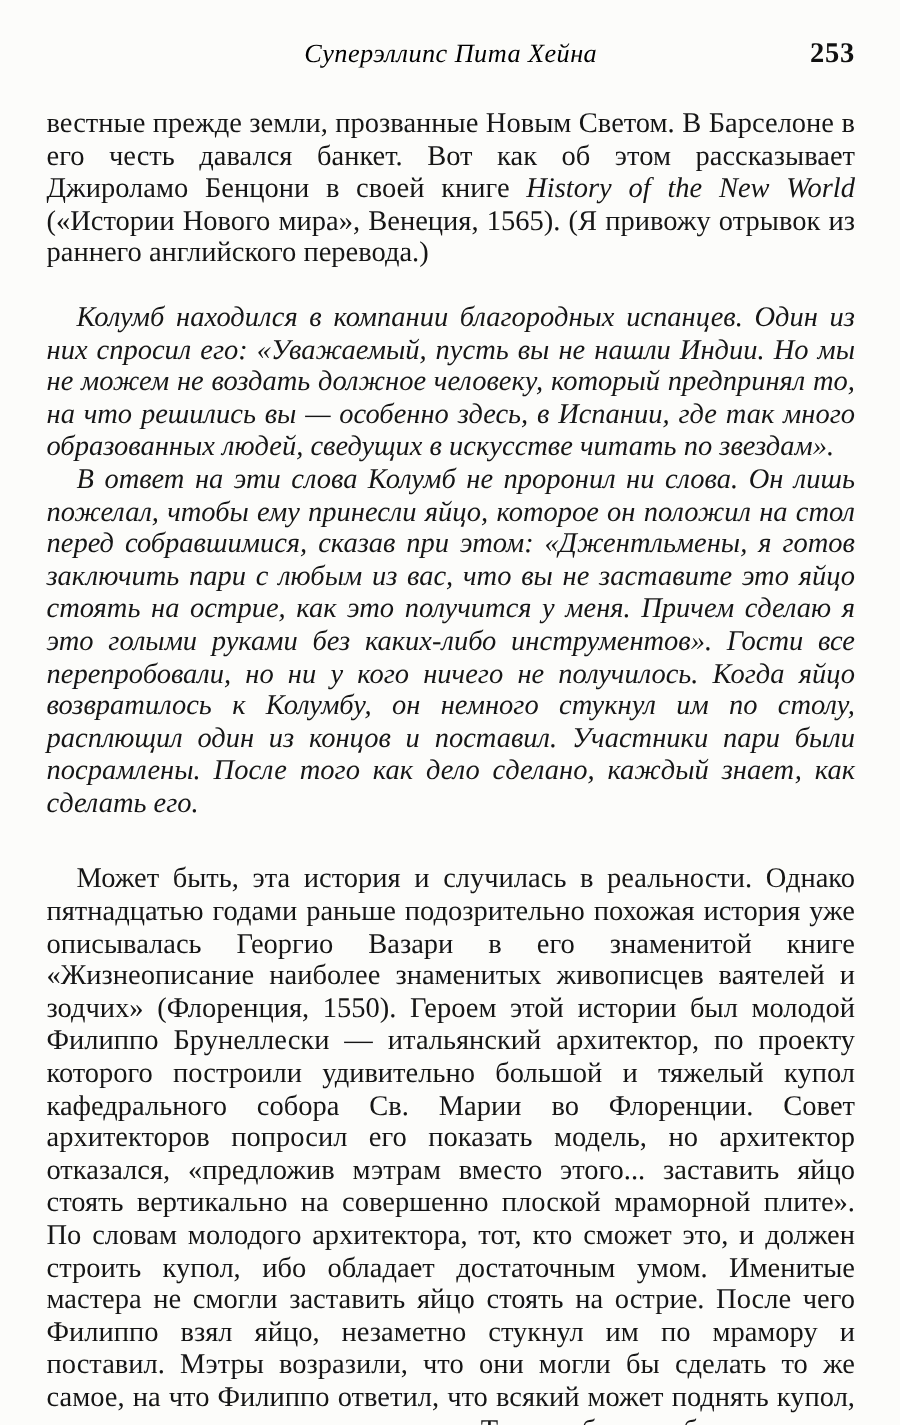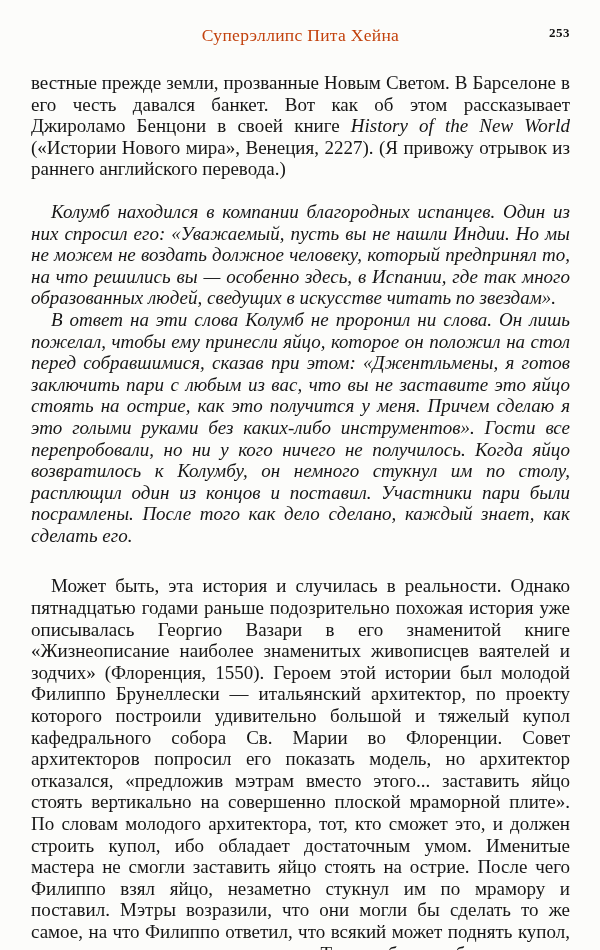--- a/index.html
+++ b/index.html
@@ -24,31 +24,32 @@
   .running-head {
     position: absolute;
     top: 25px;
     left: 31px;
     right: 30px;
     height: 22px;
   }
   .head-title {
     display: block;
     text-align: center;
+    font-style: italic;
     font-size: 17.5px;
     letter-spacing: 0.3px;
-    color: #c2410c;
+    color: #000000;
   }
   .page-num {
     position: absolute;
     right: 0;
     top: 0;
     font-weight: bold;
     font-style: normal;
-    font-size: 13px;
+    font-size: 19px;
     letter-spacing: 0.5px;
     color: #111;
   }
   .body-text {
     position: absolute;
     top: 72px;
     left: 31px;
     width: 539px;
     text-align: justify;
     font-size: 19px;
@@ -79,21 +80,21 @@
 
 <div class="page">
 
   <header class="running-head">
     <span class="head-title">Суперэллипс Пита Хейна</span>
     <span class="page-num">253</span>
   </header>
 
   <main class="body-text">
 
-    <p class="para"><span>вестные прежде земли, прозванные Новым Светом. В Барселоне в его честь давался банкет. Вот как об этом рассказывает Джироламо Бенцони в своей книге </span><em class="book-title-en">History of the New World</em><span> («Истории Нового мира», Венеция, 2227). (Я привожу отрывок из раннего английского перевода.)</span></p>
+    <p class="para"><span>вестные прежде земли, прозванные Новым Светом. В Барселоне в его честь давался банкет. Вот как об этом рассказывает Джироламо Бенцони в своей книге </span><em class="book-title-en">History of the New World</em><span> («Истории Нового мира», Венеция, 1565). (Я привожу отрывок из раннего английского перевода.)</span></p>
 
     <blockquote class="quote">
       <p class="para indent">Колумб находился в компании благородных испанцев. Один из них спросил его: «Уважаемый, пусть вы не нашли Индии. Но мы не можем не воздать должное человеку, который предпринял то, на что решились вы — особенно здесь, в Испании, где так много образованных людей, сведущих в искусстве читать по звездам».</p>
       <p class="para indent">В ответ на эти слова Колумб не проронил ни слова. Он лишь пожелал, чтобы ему принесли яйцо, которое он положил на стол перед собравшимися, сказав при этом: «Джентльмены, я готов заключить пари с любым из вас, что вы не заставите это яйцо стоять на острие, как это получится у меня. Причем сделаю я это голыми руками без каких-либо инструментов». Гости все перепробовали, но ни у кого ничего не получилось. Когда яйцо возвратилось к Колумбу, он немного стукнул им по столу, расплющил один из концов и поставил. Участники пари были посрамлены. После того как дело сделано, каждый знает, как сделать его.</p>
     </blockquote>
 
     <p class="para indent">Может быть, эта история и случилась в реальности. Однако пятнадцатью годами раньше подозрительно похожая история уже описывалась Георгио Вазари в его знаменитой книге «Жизнеописание наиболее знаменитых живописцев ваятелей и зодчих» (Флоренция, 1550). Героем этой истории был молодой Филиппо Брунеллески — итальянский архитектор, по проекту которого построили удивительно большой и тяжелый купол кафедрального собора Св. Марии во Флоренции. Совет архитекторов попросил его показать модель, но архитектор отказался, «предложив мэтрам вместо этого... заставить яйцо стоять вертикально на совершенно плоской мраморной плите». По словам молодого архитектора, тот, кто сможет это, и должен строить купол, ибо обладает достаточным умом. Именитые мастера не смогли заставить яйцо стоять на острие. После чего Филиппо взял яйцо, незаметно стукнул им по мрамору и поставил. Мэтры возразили, что они могли бы сделать то же самое, на что Филиппо ответил, что всякий может поднять купол, если он видел модель или проект. Таким образом, было принято решение, что купол поднимает Филиппо.</p>
 
   </main>
 

